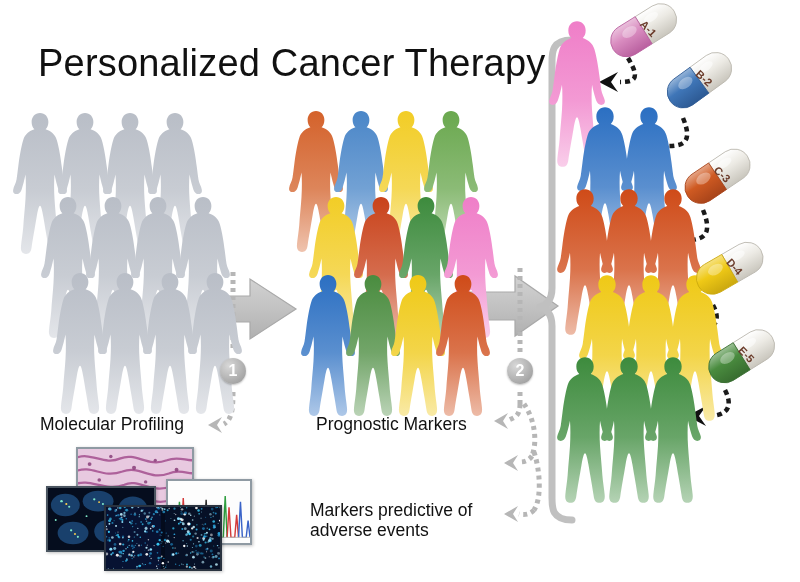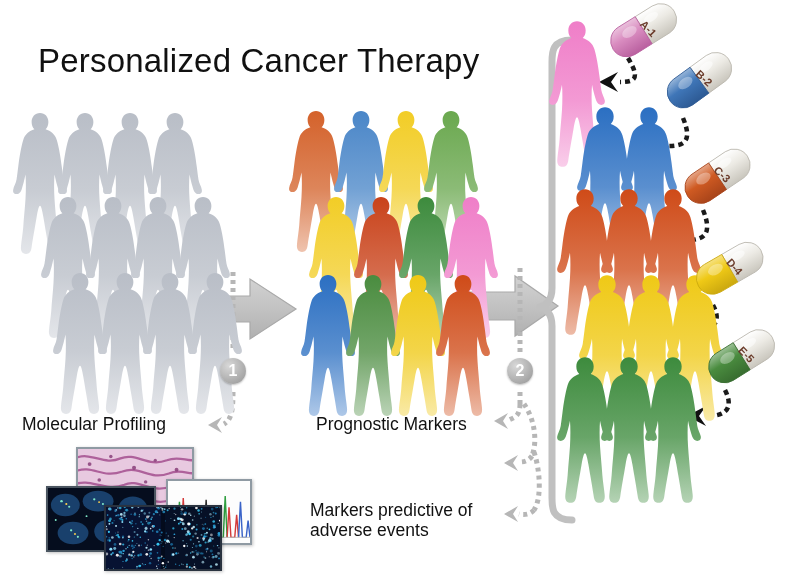--- a/index.html
+++ b/index.html
@@ -1,25 +1,25 @@
 <!DOCTYPE html>
 <html><head>
 <meta charset="utf-8">
 <style>
   html,body{margin:0;padding:0;background:#ffffff;}
   body{width:800px;height:582px;position:relative;overflow:hidden;
        font-family:"Liberation Sans","DejaVu Sans",sans-serif;color:#111;}
 
   #canvas{position:absolute;inset:0;width:800px;height:582px;}
 
-  .title{position:absolute;left:38px;top:42px;font-size:33px;letter-spacing:0.2px;
+  .title{position:absolute;left:38px;top:42px;font-size:38px;letter-spacing:0.2px;
          color:#111;font-weight:400;white-space:nowrap;}
 
   .label{position:absolute;font-size:17.5px;color:#111;line-height:1.16;white-space:pre;}
-  .lbl-mol{left:22px;top:414px;}
+  .lbl-mol{left:40px;top:414px;}
   .lbl-prog{left:316px;top:414px;}
   .lbl-sens{left:264px;top:450px;text-align:center;width:252px;}
   .lbl-adv{left:310px;top:500px;text-align:left;width:206px;}
 
   .figgroup{position:absolute;}
   .fig{position:absolute;}
   .fig svg{display:block;}
 
   .panel{position:absolute;border:2px solid #8f9aa3;box-sizing:border-box;
          box-shadow:1px 1px 3px rgba(0,0,0,.25);}

